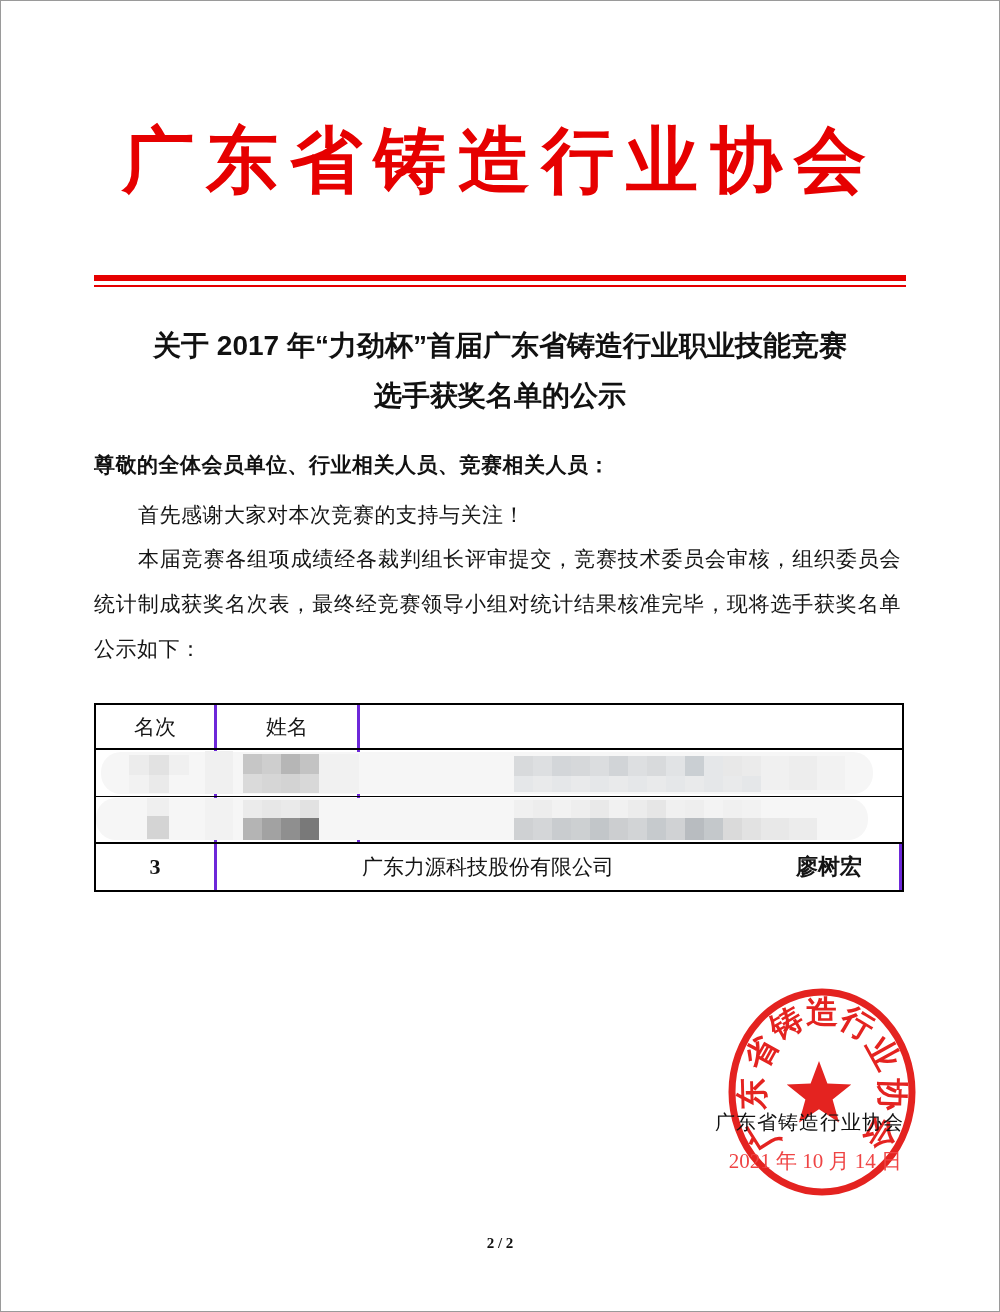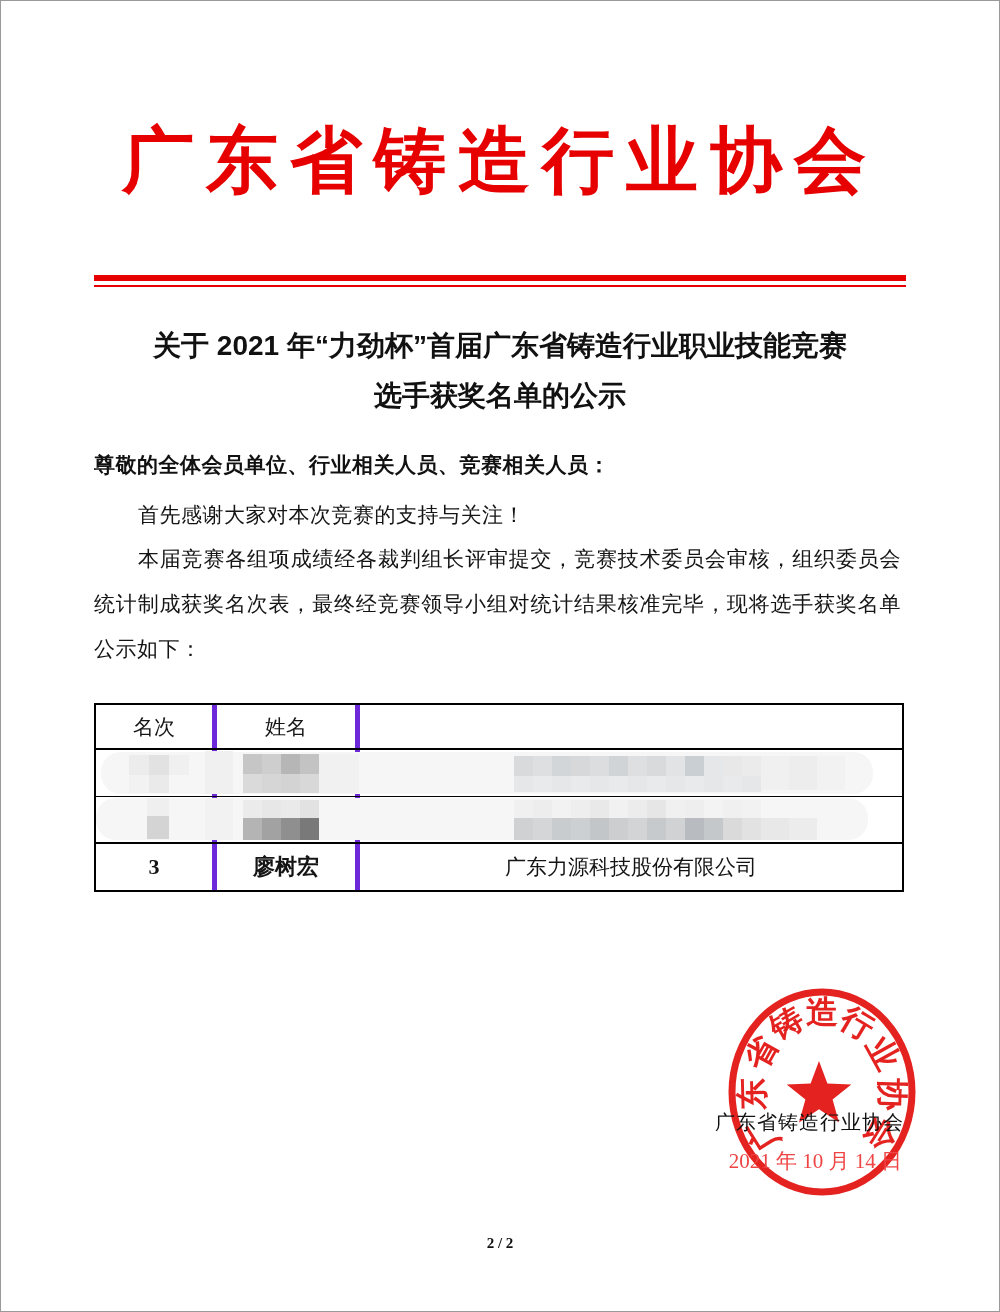--- a/index.html
+++ b/index.html
@@ -40,21 +40,21 @@
   }
   .doc-table{
     position:absolute;left:93px;top:702px;width:810px;
     border:2px solid #000;box-sizing:border-box;background:transparent;
   }
   .tr{display:flex;border-bottom:1px solid #000;}
   .tr.thead{height:43px;border-bottom-width:2px;}
   .tr.r1{height:46px;}
   .tr.r2{height:45px;border-bottom-width:2px;}
   .tr.r3{height:46px;border-bottom:none;}
-  .td{border-right:5px solid #6d28d9;display:flex;align-items:center;justify-content:center;
+  .td{border-right:3px solid #6d28d9;display:flex;align-items:center;justify-content:center;
       font-size:21px;box-sizing:border-box;}
   .td.c1{width:121px;}
   .td.c2{width:143px;}
   .td.c3{flex:1;border-right:none;}
   .tr.r3 .td.c1{font-weight:bold;font-size:22px;}
   .tr.r3 .td.c2{font-weight:bold;font-size:22px;font-family:"Liberation Sans","DejaVu Sans",sans-serif;}
   .mosaic-layer{position:absolute;left:0;top:0;width:1000px;height:1312px;z-index:5;pointer-events:none;}
   .mosaic-layer div{position:absolute;}
   .seal-svg{position:absolute;left:722px;top:984px;z-index:3;}
   .sig-org{
@@ -74,21 +74,21 @@
 <body>
 
 <div class="page">
 
   <div class="org-title">广东省铸造行业协会</div>
 
 
   <div class="red-rule"></div>
 
   <div class="doc-title">
-    <div>关于 2021 年“力劲杯”首届广东省铸造行业职业技能竞赛</div>
+    <div>关于 2017 年“力劲杯”首届广东省铸造行业职业技能竞赛</div>
     <div>选手获奖名单的公示</div>
   </div>
 
   <div class="salutation">尊敬的全体会员单位、行业相关人员、竞赛相关人员：</div>
 
   <div class="para para-1">首先感谢大家对本次竞赛的支持与关注！</div>
   <div class="para para-2">本届竞赛各组项成绩经各裁判组长评审提交，竞赛技术委员会审核，组织委员会统计制成获奖名次表，最终经竞赛领导小组对统计结果核准完毕，现将选手获奖名单公示如下：</div>
 
 
   <div class="doc-table">
@@ -101,22 +101,22 @@
       <div class="td c2"></div>
       <div class="td c3"></div>
     </div>
     <div class="tr r2">
       <div class="td c1"></div>
       <div class="td c2"></div>
       <div class="td c3"></div>
     </div>
     <div class="tr r3">
       <div class="td c1">3</div>
+      <div class="td c3">广东力源科技股份有限公司</div>
       <div class="td c2">廖树宏</div>
-      <div class="td c3">广东力源科技股份有限公司</div>
     </div>
   </div>
 
   <div class="mosaic-layer">
       <div style="left: 100px; top: 751px; width: 772px; height: 42px; background: rgb(246, 246, 246); border-radius: 20px;"></div>
       <div style="left: 95px; top: 797px; width: 772px; height: 42px; background: rgb(246, 246, 246); border-radius: 20px;"></div>
       <div style="left: 128px; top: 754px; width: 20px; height: 20px; background: rgb(236, 236, 236);"></div>
       <div style="left: 148px; top: 754px; width: 20px; height: 20px; background: rgb(226, 226, 226);"></div>
       <div style="left: 168px; top: 754px; width: 20px; height: 20px; background: rgb(240, 240, 240);"></div>
       <div style="left: 128px; top: 774px; width: 20px; height: 18px; background: rgb(242, 242, 242);"></div>

